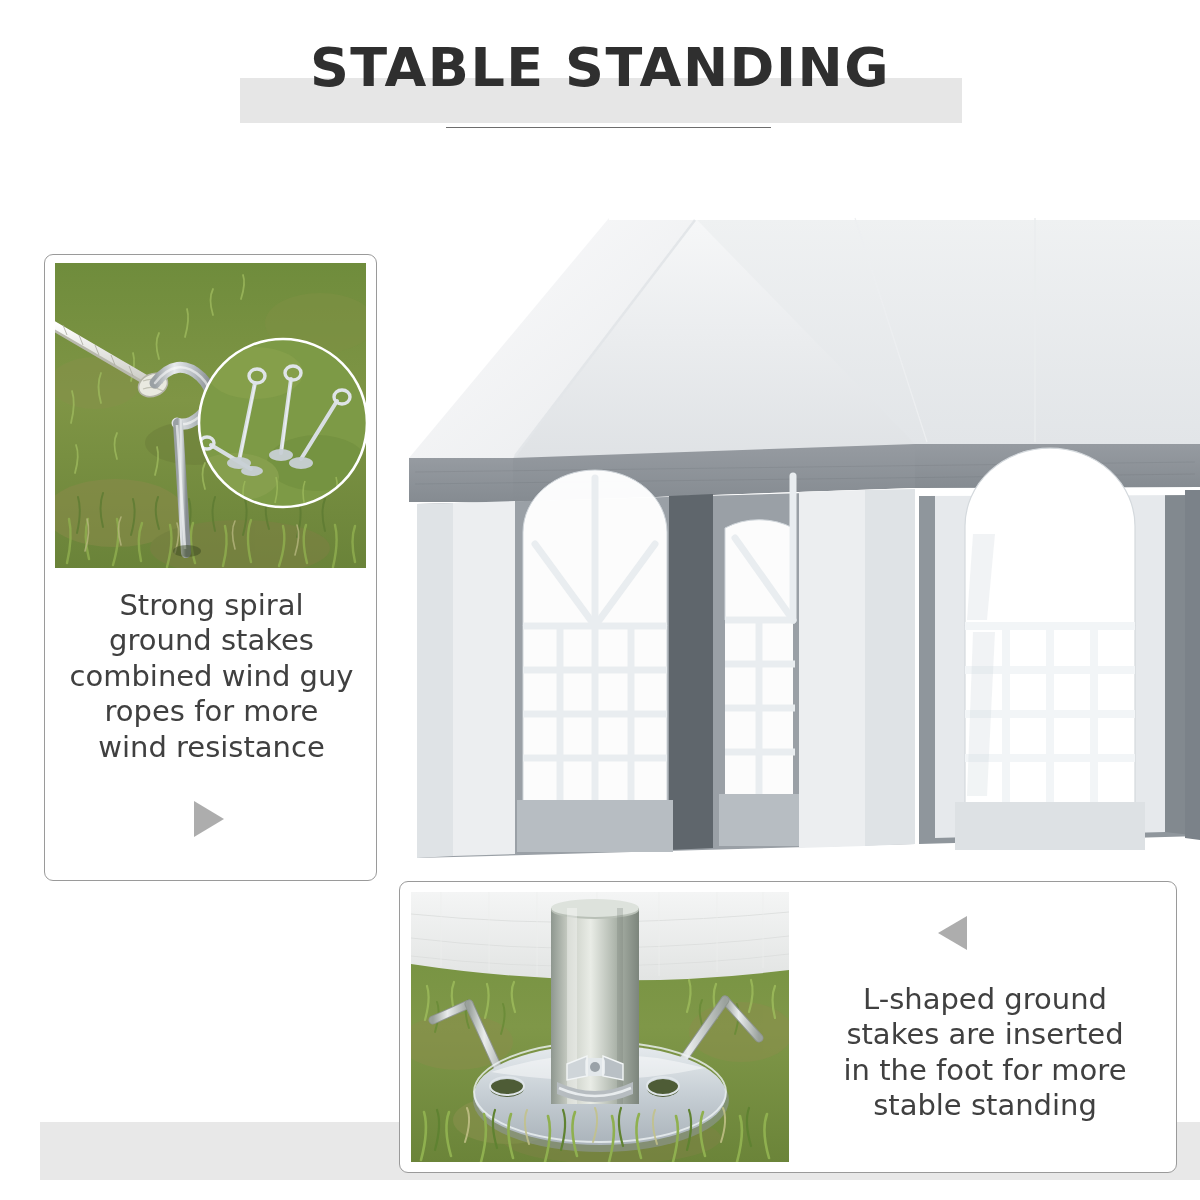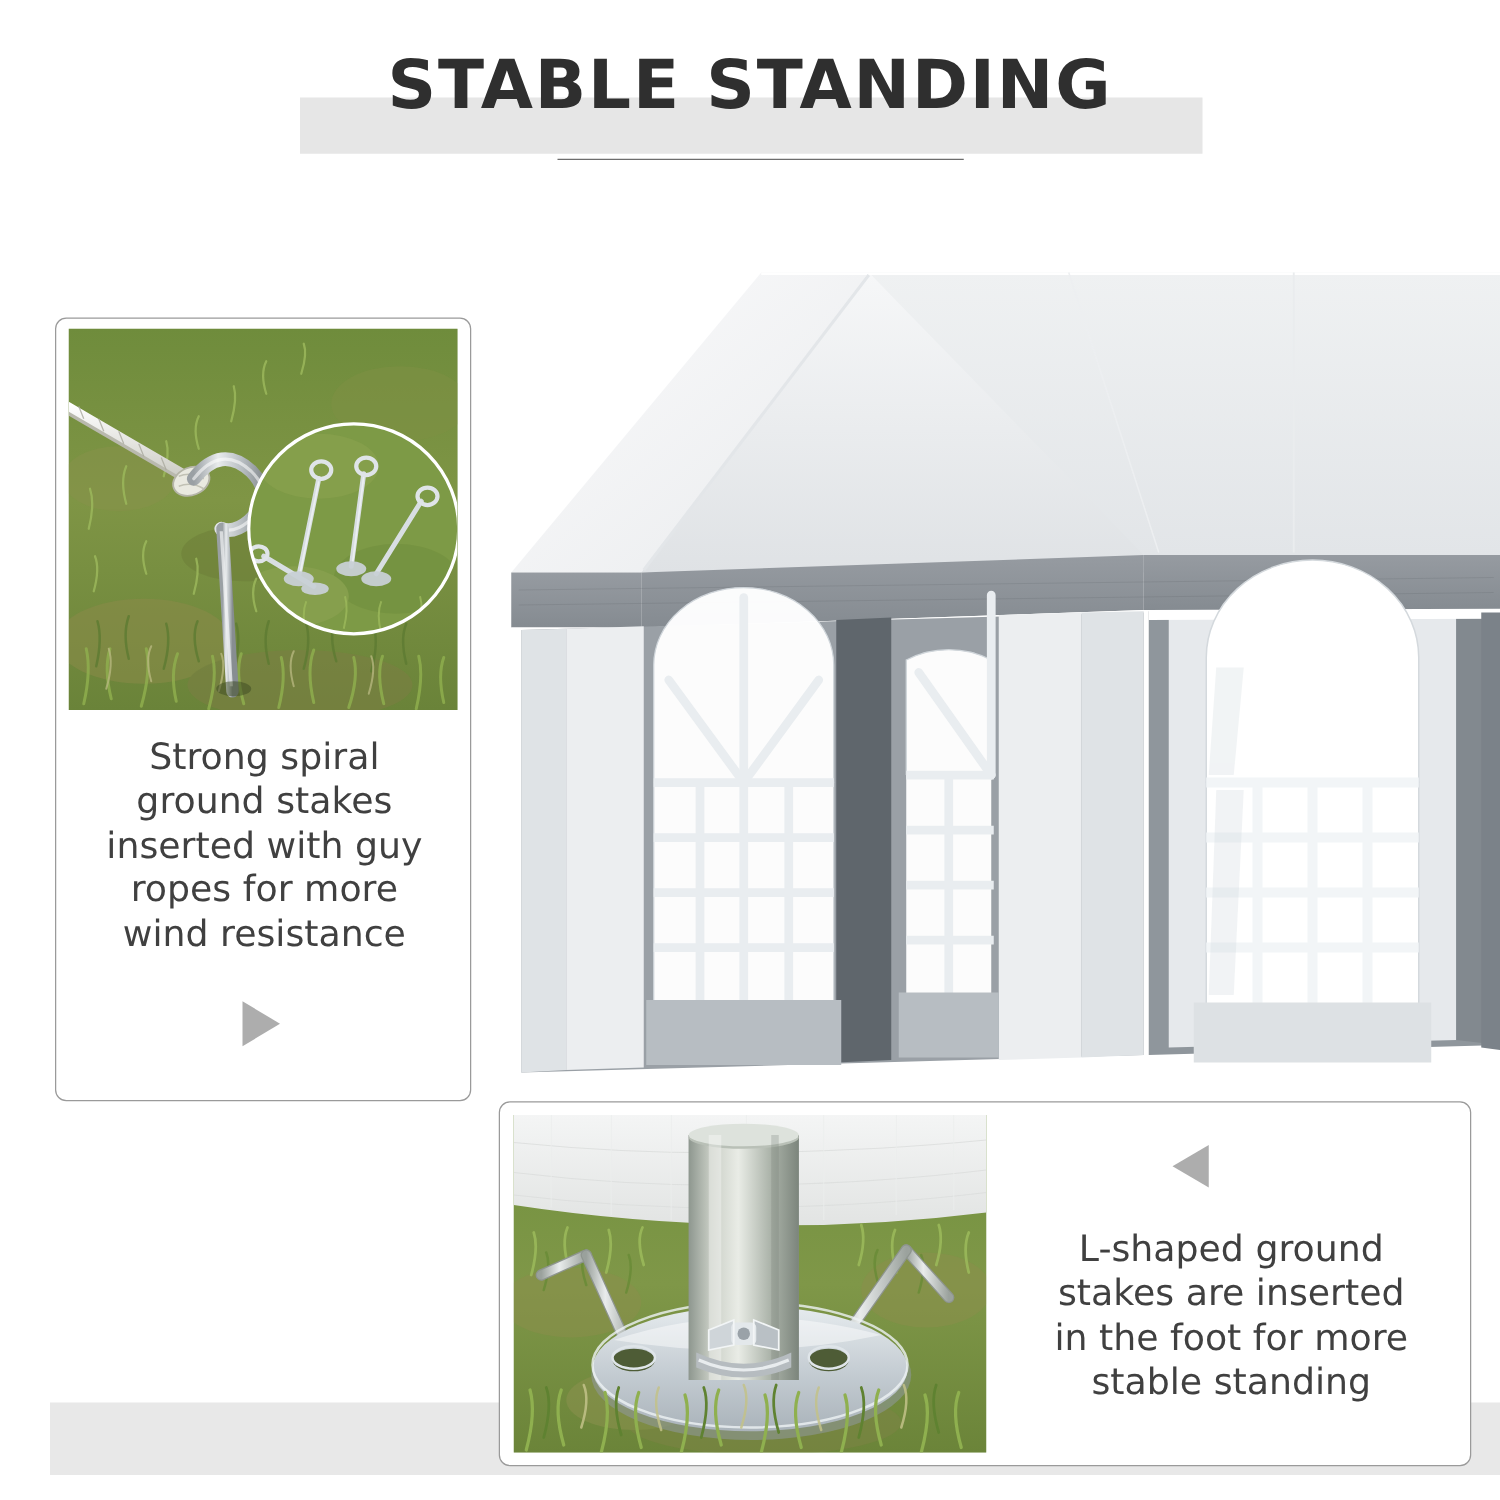--- a/index.html
+++ b/index.html
@@ -391,21 +391,21 @@
               <ellipse cx="197" cy="208" rx="11" ry="5"></ellipse>
             </g>
           </g>
           <circle cx="228" cy="160" r="84" fill="none" stroke="#ffffff" stroke-width="2.6"></circle>
         </g>
       </svg>
     </div>
 
     <div class="caption caption-left" style="white-space: pre-line;">Strong spiral
 ground stakes
-inserted with guy
+combined wind guy
 ropes for more
 wind resistance</div>
   </div>
 
   <div class="tri tri-right"></div>
 
   <div class="card card-bottom">
 
     <div class="photo photo-bottom">
       <svg width="378" height="270" viewBox="0 0 378 270" xmlns="http://www.w3.org/2000/svg">

